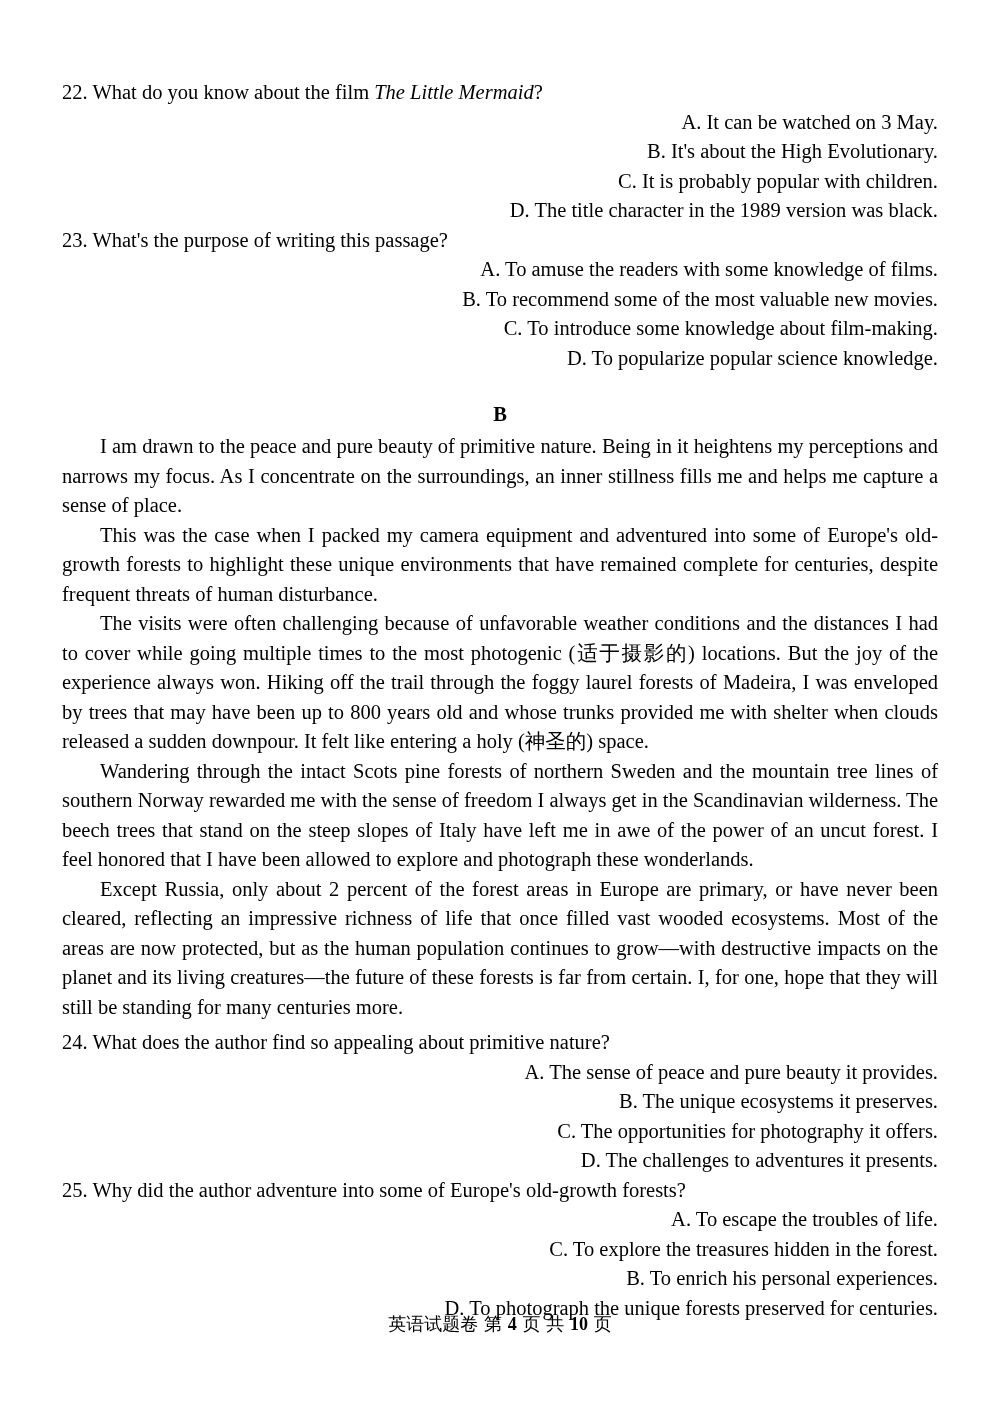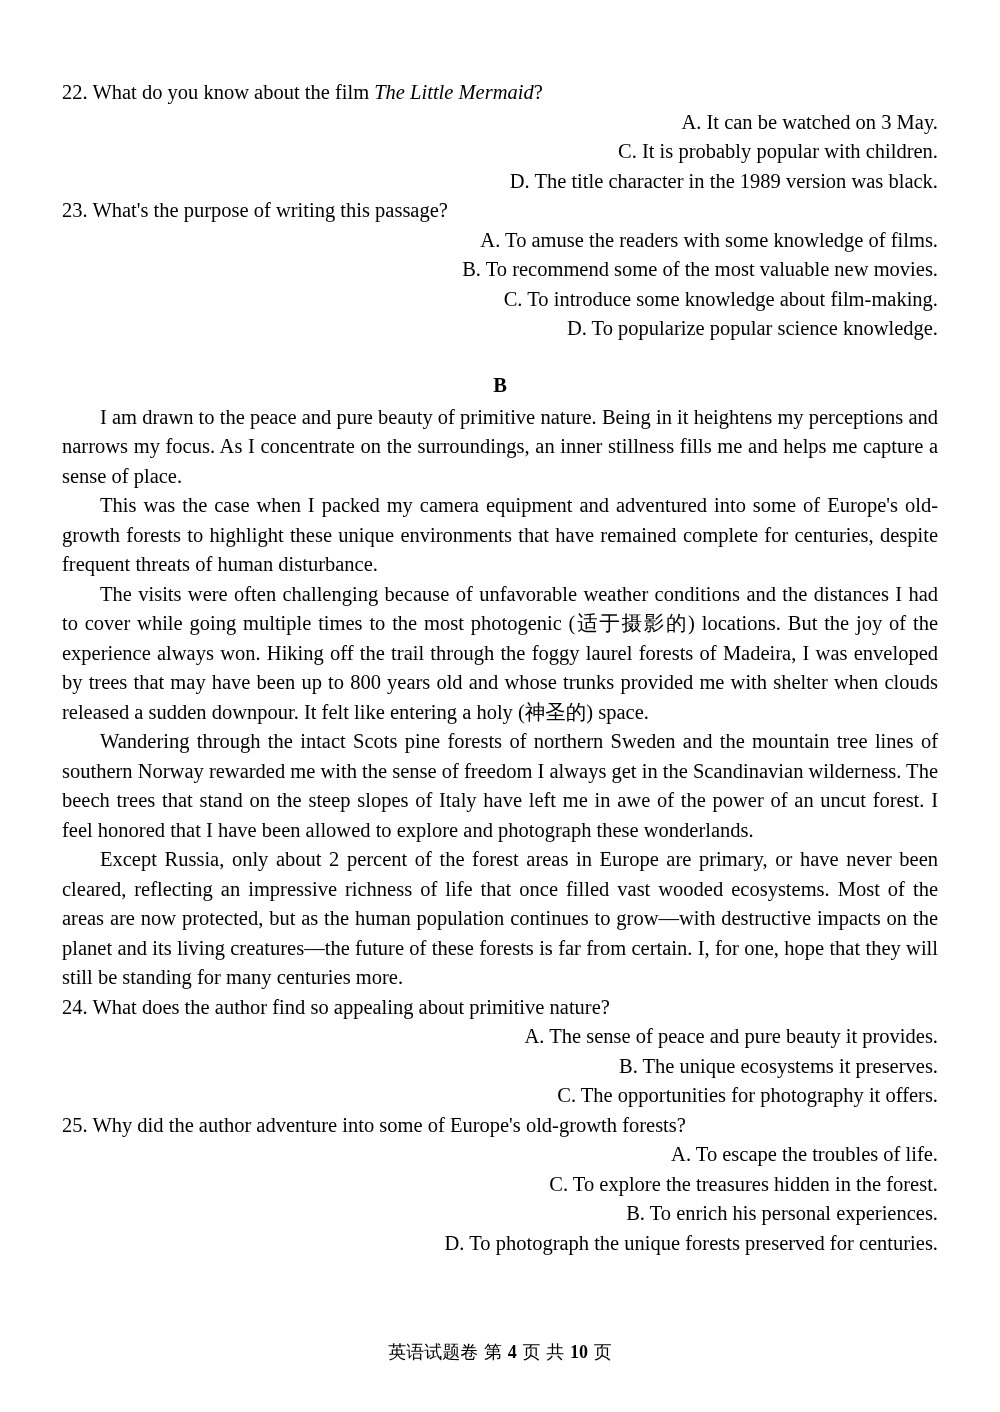--- a/index.html
+++ b/index.html
@@ -51,26 +51,27 @@
   .para {
     font-size: 20.5px;
     line-height: 29.5px;
     text-align: justify;
     text-justify: inter-word;
     text-indent: 38px;
     margin: 0;
     font-family: Liberation Serif, serif;
   }
   .q-list {
+    margin-top: 6px;
   }
   .footer {
     position: absolute;
     left: 0;
     right: 0;
-    top: 1340px;
+    top: 1312px;
     text-align: center;
     font-size: 18px;
     font-family: "DejaVu Serif", "Liberation Serif", serif;
   }
   .footer .fnum {
     font-weight: bold;
     font-family: "Liberation Serif", serif;
   }
   .cn {
     font-family: "DejaVu Sans", sans-serif;
@@ -81,20 +82,21 @@
 <body>
 
 <div class="page">
 
   <div class="q-block">
     <div class="q-stem">
       <span class="num">22.</span>
       <span>What do you know about the film </span><span class="italic">The Little Mermaid</span><span>?</span>
     </div>
     <div class="q-opt">A. It can be watched on 3 May.</div>
+    <div class="q-opt">B. It's about the High Evolutionary.</div>
     <div class="q-opt">C. It is probably popular with children.</div>
     <div class="q-opt">D. The title character in the 1989 version was black.</div>
   </div>
 
   <div class="q-block">
     <div class="q-stem">
       <span class="num">23.</span>
       <span>What's the purpose of writing this passage?</span>
     </div>
     <div class="q-opt">A. To amuse the readers with some knowledge of films.</div>
@@ -112,20 +114,21 @@
   <p class="para">Except Russia, only about 2 percent of the forest areas in Europe are primary, or have never been cleared, reflecting an impressive richness of life that once filled vast wooded ecosystems. Most of the areas are now protected, but as the human population continues to grow—with destructive impacts on the planet and its living creatures—the future of these forests is far from certain. I, for one, hope that they will still be standing for many centuries more.</p>
 
   <div class="q-block q-list">
     <div class="q-stem">
       <span class="num">24.</span>
       <span>What does the author find so appealing about primitive nature?</span>
     </div>
     <div class="q-opt">A. The sense of peace and pure beauty it provides.</div>
     <div class="q-opt">B. The unique ecosystems it preserves.</div>
     <div class="q-opt">C. The opportunities for photography it offers.</div>
+    <div class="q-opt">D. The challenges to adventures it presents.</div>
   </div>
 
   <div class="q-block">
     <div class="q-stem">
       <span class="num">25.</span>
       <span>Why did the author adventure into some of Europe's old-growth forests?</span>
     </div>
     <div class="q-opt">A. To escape the troubles of life.</div>
     <div class="q-opt">C. To explore the treasures hidden in the forest.</div>
     <div class="q-opt">B. To enrich his personal experiences.</div>

